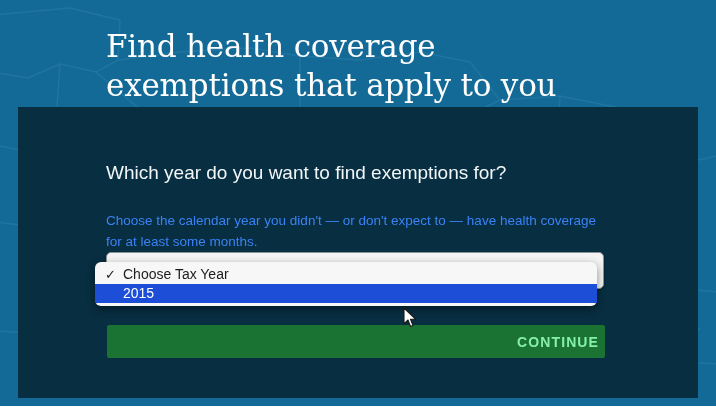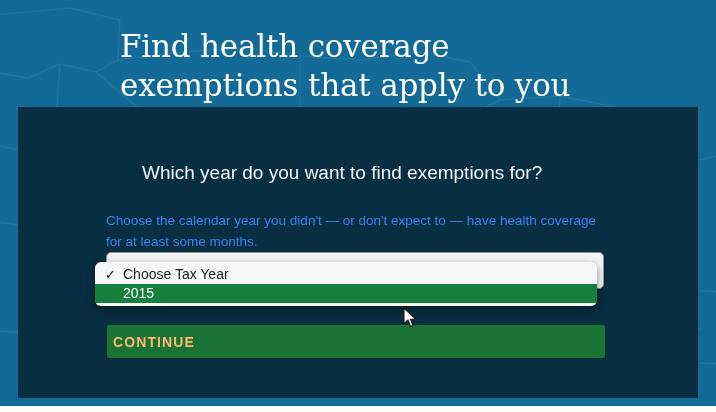--- a/index.html
+++ b/index.html
@@ -53,21 +53,20 @@
     left: 106px;
     top: 6px;
     width: 560px;
     color: #ffffff;
     font-family: "DejaVu Serif", "Liberation Serif", serif;
     font-size: 31px;
     line-height: 39px;
     font-weight: normal;
     letter-spacing: -0.2px;
     white-space: pre-line;
-    margin-left: 14px;
   }
 
   
   .panel {
     position: absolute;
     left: 18px;
     top: 107px;
     width: 680px;
     height: 291px;
     background: #072e41;
@@ -75,21 +74,20 @@
 
   .panel-question {
     position: absolute;
     left: 88px;
     top: 38px;
     width: 540px;
     color: #f2f6f8;
     font-size: 19px;
     line-height: 24px;
     font-weight: normal;
-    margin-left: 36px;
   }
 
   .panel-desc {
     position: absolute;
     left: 88px;
     top: 89px;
     width: 500px;
     color: #3b82f6;
     font-size: 13.5px;
     line-height: 21px;
@@ -165,39 +163,39 @@
   }
   .menu-item.checked::before {
     content: "\2713";
     position: absolute;
     left: 10px;
     top: 0;
     font-size: 13px;
     color: #1c1c1c;
   }
   .menu-item.selected {
-    background: #15803d;
+    background: #1d4ed8;
     color: #ffffff;
   }
 
   
   .continue-btn {
     position: absolute;
     left: 107px;
     top: 325px;
     width: 498px;
     height: 33px;
     background: #1a7333;
     border: none;
     border-radius: 2px;
-    color: #fdba74;
+    color: #86efac;
     font-size: 14px;
     font-weight: bold;
     letter-spacing: 1.1px;
-    text-align: left;
+    text-align: right;
     line-height: 33px;
     cursor: pointer;
     z-index: 20;
   }
 
   
   .cursor {
     position: absolute;
     left: 403px;
     top: 307px;

